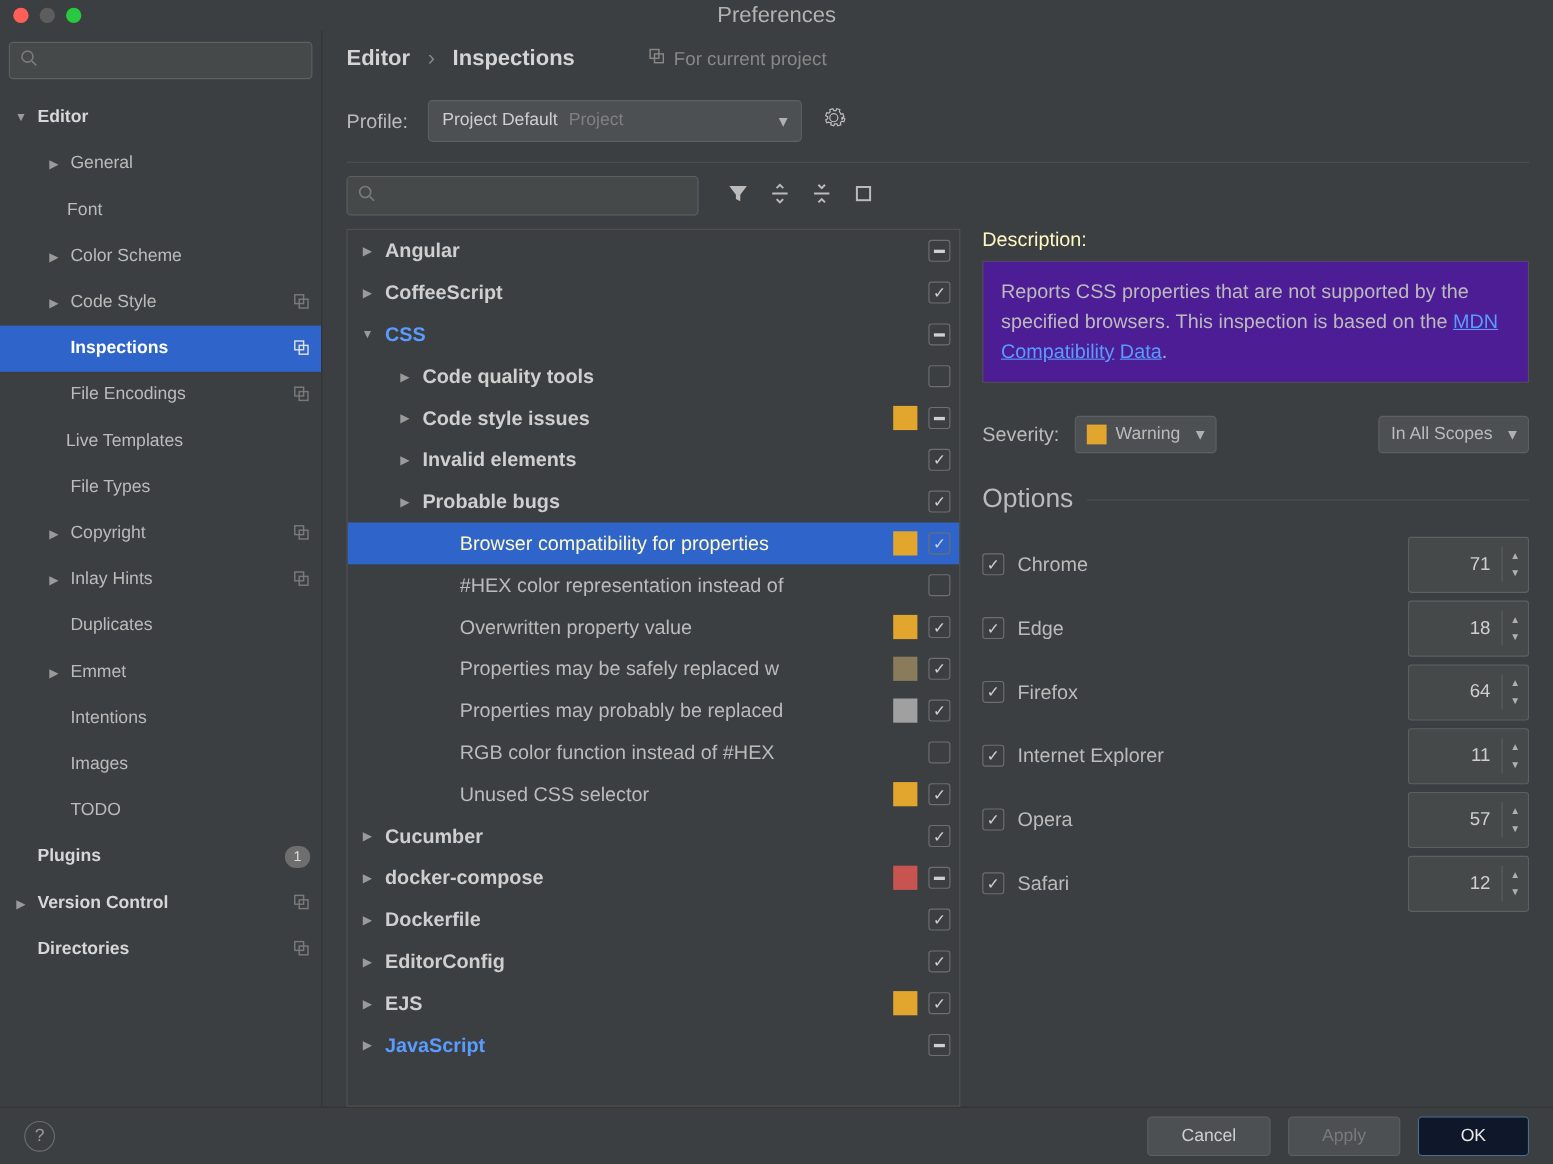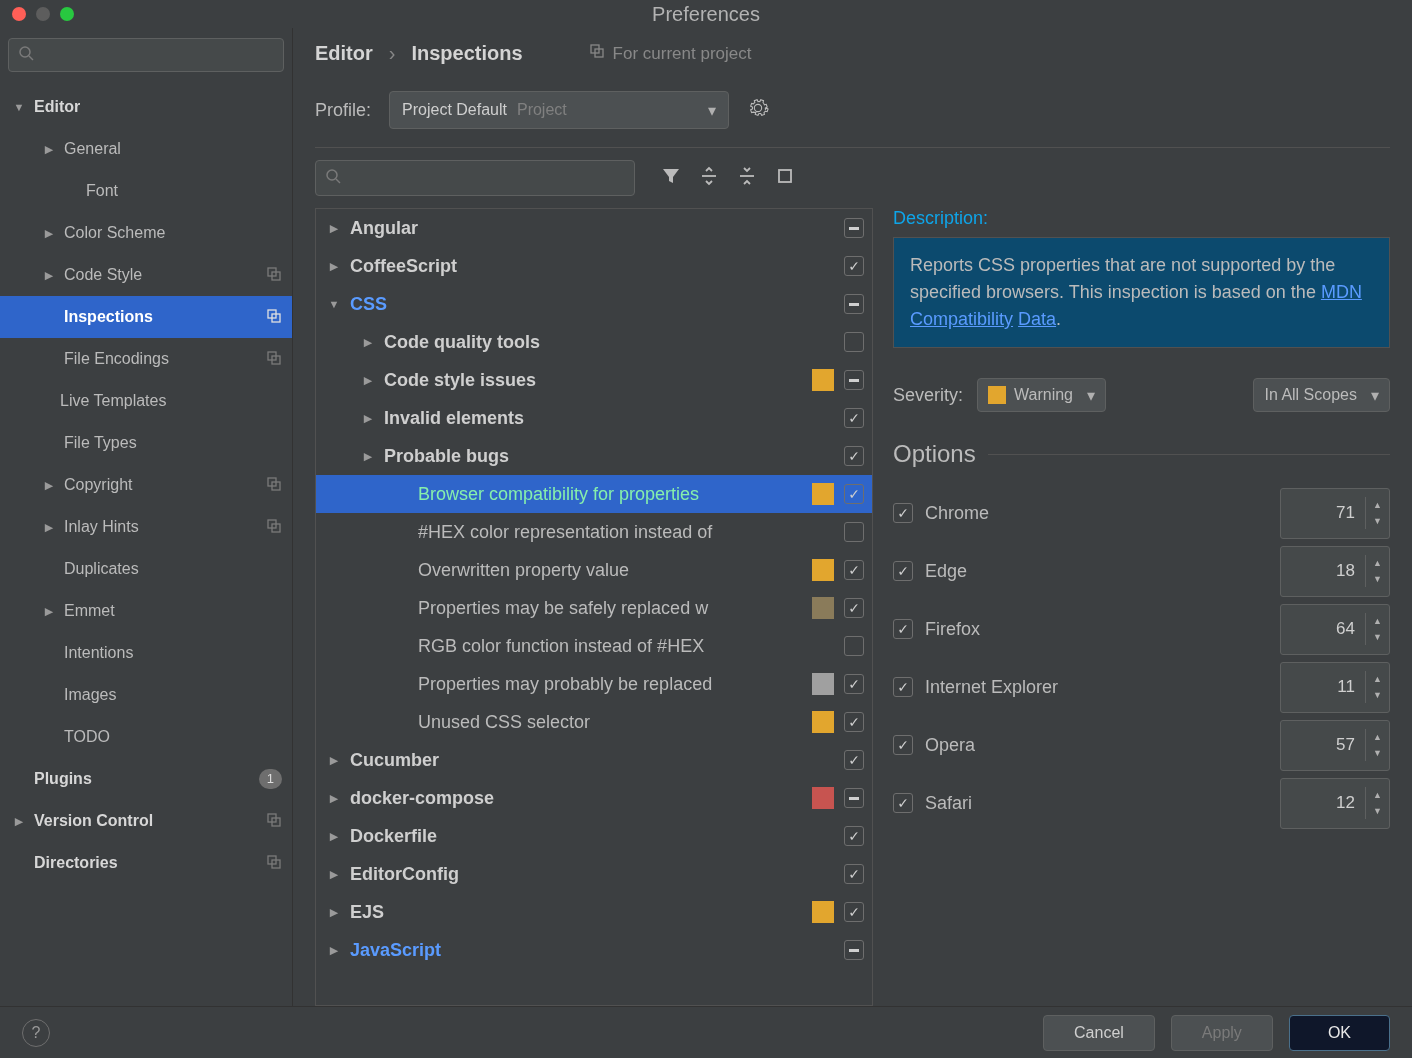--- a/index.html
+++ b/index.html
@@ -46,28 +46,28 @@
 .tool-icons{display:flex;gap:18px;margin-left:16px;}
 .tool-icons svg{width:20px;height:20px;}
 .panes{display:flex;gap:20px;margin-top:12px;flex:1;min-height:0;}
 .insp-list{width:558px;background:#3c3f41;border:1px solid #515151;overflow:auto;}
 .row{display:flex;align-items:center;height:38px;padding-left:10px;padding-right:8px;}
 .row .arrow{width:16px;text-align:center;color:#9a9a9a;font-size:11px;}
 .row .txt{flex:1;white-space:nowrap;overflow:hidden;text-overflow:ellipsis;font-size:18px;}
 .row.bold .txt{font-weight:600;color:#cfcfcf;}
 .row.link .txt{color:#5a9bff;font-weight:600;}
 .row.sel{background:#2f65ca;}
-.row.sel .txt{color:#86efac;}
+.row.sel .txt{color:#fef9c3;}
 .swatch{width:22px;height:22px;margin-right:10px;flex-shrink:0;}
 .cbox{width:20px;height:20px;border:1px solid #6e6e6e;border-radius:3px;display:flex;align-items:center;justify-content:center;color:#cfcfcf;font-size:14px;flex-shrink:0;}
 .cbox.checked::after{content:"✓";}
 .cbox.mixed::after{content:"";width:10px;height:3px;background:#cfcfcf;display:block;}
 .right{flex:1;display:flex;flex-direction:column;min-width:0;}
-.desc-lbl{font-size:18px;color:#0ea5e9;margin-bottom:8px;}
-.desc-box{border:1px solid #515151;background:#0c4a6e;padding:14px 16px;font-size:18px;line-height:1.5;color:#bbbbbb;}
+.desc-lbl{font-size:18px;color:#fef9c3;margin-bottom:8px;}
+.desc-box{border:1px solid #515151;background:#4c1d95;padding:14px 16px;font-size:18px;line-height:1.5;color:#bbbbbb;}
 .desc-box a{color:#5a9bff;text-decoration:underline;}
 .sev-row{display:flex;align-items:center;gap:14px;margin-top:30px;}
 .sev-row .lbl{font-size:18px;}
 .sev-dd{background:#4c5052;border:1px solid #5e6060;border-radius:4px;height:34px;display:flex;align-items:center;padding:0 10px;gap:8px;}
 .sev-dd .sw{width:18px;height:18px;}
 .sev-dd .caret{margin-left:6px;color:#b0b0b0;}
 .opts{margin-top:28px;}
 .opts-lbl{font-size:24px;color:#bbbbbb;margin-bottom:16px;display:flex;align-items:center;gap:12px;}
 .opts-lbl .line{flex:1;height:1px;background:#515151;}
 .opt-row{display:flex;align-items:center;height:58px;gap:12px;}
@@ -110,21 +110,21 @@
     </div>
     <div class="tree" id="sidebar-tree">
         <div class="node bold" style="padding-left: 12px;">
           <span class="arrow">▼</span>
           <span class="label" style="margin-left: 8px;">Editor</span>
         </div>
         <div class="node" style="padding-left: 42px;">
           <span class="arrow">▶</span>
           <span class="label" style="margin-left: 8px;">General</span>
         </div>
-        <div class="node" style="padding-left: 64px;">
+        <div class="node" style="padding-left: 39px;">
           <span class="arrow"></span>
           <span class="label" style="margin-left: 8px;">Font</span>
         </div>
         <div class="node" style="padding-left: 42px;">
           <span class="arrow">▶</span>
           <span class="label" style="margin-left: 8px;">Color Scheme</span>
         </div>
         <div class="node" style="padding-left: 42px;">
           <span class="arrow">▶</span>
           <span class="label" style="margin-left: 8px;">Code Style</span>
@@ -329,28 +329,28 @@
             <span class="cbox checked"></span>
           </div>
           <div class="row" style="padding-left: 78px;">
             <span class="arrow"></span>
             <span class="txt" style="margin-left: 8px;">Properties may be safely replaced w</span>
             <span class="swatch" style="background: rgb(138, 123, 90);"></span>
             <span class="cbox checked"></span>
           </div>
           <div class="row" style="padding-left: 78px;">
             <span class="arrow"></span>
+            <span class="txt" style="margin-left: 8px;">Properties may probably be replaced</span>
+            <span class="swatch" style="background: rgb(160, 160, 160);"></span>
+            <span class="cbox checked"></span>
+          </div>
+          <div class="row" style="padding-left: 78px;">
+            <span class="arrow"></span>
             <span class="txt" style="margin-left: 8px;">RGB color function instead of #HEX</span>
             <span class="cbox "></span>
-          </div>
-          <div class="row" style="padding-left: 78px;">
-            <span class="arrow"></span>
-            <span class="txt" style="margin-left: 8px;">Properties may probably be replaced</span>
-            <span class="swatch" style="background: rgb(160, 160, 160);"></span>
-            <span class="cbox checked"></span>
           </div>
           <div class="row" style="padding-left: 78px;">
             <span class="arrow"></span>
             <span class="txt" style="margin-left: 8px;">Unused CSS selector</span>
             <span class="swatch" style="background: rgb(226, 166, 46);"></span>
             <span class="cbox checked"></span>
           </div>
           <div class="row bold" style="padding-left: 10px;">
             <span class="arrow">▶</span>
             <span class="txt" style="margin-left: 8px;">Cucumber</span>

